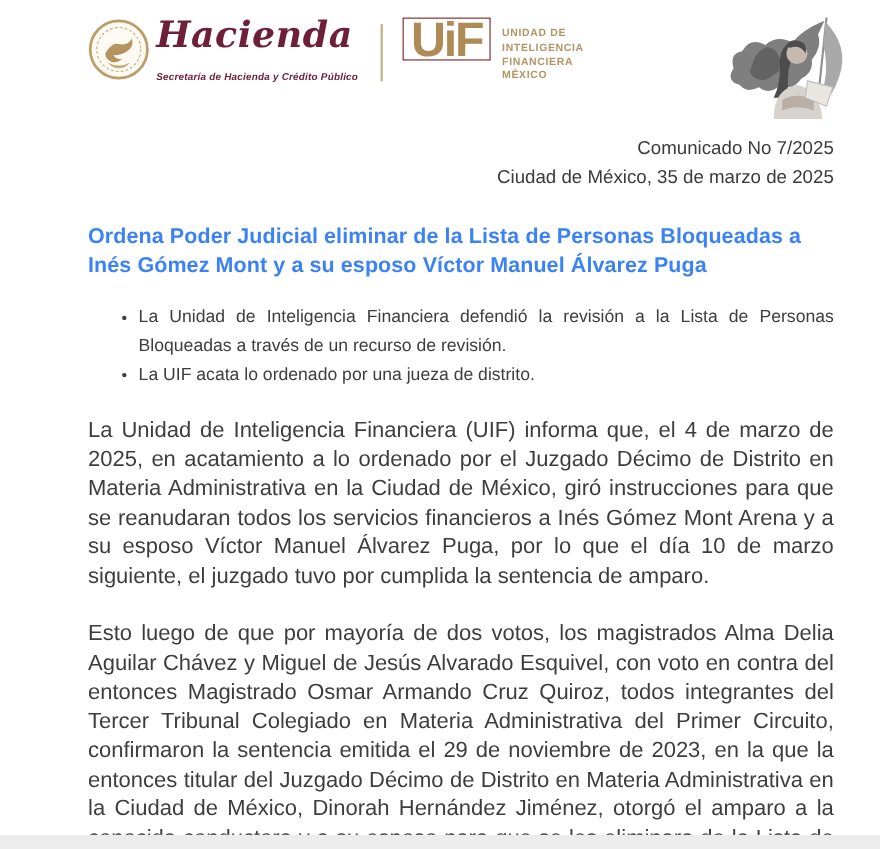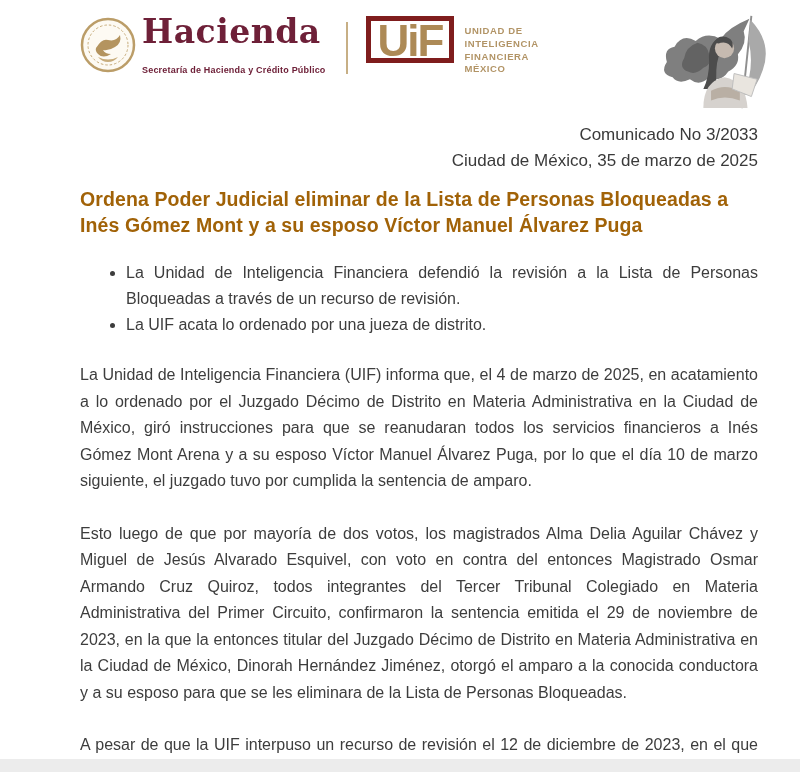--- a/index.html
+++ b/index.html
@@ -13,35 +13,35 @@
     box-sizing:border-box;
   }
   
   .header{
     display:flex;align-items:flex-start;
     padding:14px 6px 0 78px;
     height:96px;box-sizing:border-box;
   }
   .hacienda-lockup{display:flex;align-items:center;}
   .seal{width:60px;height:62px;flex:0 0 auto;margin-right:4px;}
-  .hacienda-text{display:flex;flex-direction:column;line-height:1;}
+  .hacienda-text{display:flex;flex-direction:column;line-height:1;font-style:italic;}
   .hacienda-word{
     font-family:"DejaVu Serif", serif;
     font-weight:bold;font-size:33px;color:#6e2038;letter-spacing:.5px;
   }
   .hacienda-sub{
     font-size:9px;font-weight:bold;color:#6e2038;margin-top:18px;letter-spacing:.2px;
   }
   .logo-divider{
     width:2px;height:52px;background:#b99b66;opacity:.8;
     margin:8px 18px 0 20px;flex:0 0 auto;
   }
   .uif-lockup{display:flex;align-items:flex-start;margin-top:2px;}
   .uif-box{
-    border:5px solid #7f1d1d;
+    border:1px solid #7f1d1d;
     padding:2px 7px 0 7px;margin-right:10px;
     line-height:.8;
   }
   .uif-acronym{
     font-family:"Liberation Sans", sans-serif;
     font-weight:bold;font-size:44px;color:#ad8a56;letter-spacing:-2px;
   }
   .uif-caption{
     margin-top:9px;
     font-size:9.5px;font-weight:bold;color:#b29466;
@@ -50,34 +50,34 @@
   .flag-art{margin-left:auto;margin-right:8px;width:148px;height:96px;}
   
   .meta{
     margin:26px 42px 0 0;
     text-align:right;
     font-size:17px;line-height:26px;color:#3a3a3a;
   }
   
   .content{padding:0 42px 0 80px;}
   .title{
-    margin-top:12px;
-    font-size:19.5px;font-weight:bold;color:#a16207;
+    margin-top:28px;
+    font-size:19.5px;font-weight:bold;color:#3b82f6;
     line-height:26px;letter-spacing:.1px;
   }
   ul.bullets{
     margin:22px 0 0 0;padding:0 0 0 46px;
   }
   ul.bullets li{
     font-size:16px;line-height:26px;text-align:justify;
     margin:0;color:#3d3d3d;
   }
   .para{
     margin:26px 0 0 0;
-    font-size:16px;line-height:26.5px;
+    font-size:20px;line-height:26.5px;
     text-align:justify;color:#3d3d3d;
   }
   .para.first{margin-top:24px;}
   
   .bottom-strip{
     position:absolute;left:0;bottom:0;width:100%;height:13px;
     background:#ececec;
   }
 </style>
 </head>
@@ -127,21 +127,21 @@
       <circle cx="88" cy="36" r="10" fill="#c6bab0"></circle>
       <path d="M78 28 Q84 20 94 26 Q98 30 96 36 Q92 28 84 30 Q80 32 78 28 Z" fill="#4c4c4c"></path>
       <path d="M66 98 Q66 70 88 66 Q110 70 112 98 Z" fill="#d6d2ce"></path>
       <path d="M74 80 Q88 72 104 80 L104 90 Q88 84 74 90 Z" fill="#b9afa4"></path>
 
       <path d="M98 62 L122 68 L116 86 L96 78 Z" fill="#e9e5df" stroke="#bdbdbd" stroke-width="1"></path>
     </svg>
   </div>
 
   <div class="meta">
-    <div>Comunicado No 3/2033</div>
+    <div>Comunicado No 7/2025</div>
     <div>Ciudad de México, 35 de marzo de 2025</div>
   </div>
 
   <div class="content">
 
     <div class="title">Ordena Poder Judicial eliminar de la Lista de Personas Bloqueadas a Inés Gómez Mont y a su esposo Víctor Manuel Álvarez Puga</div>
 
     <ul class="bullets">
       <li>La Unidad de Inteligencia Financiera defendió la revisión a la Lista de Personas Bloqueadas a través de un recurso de revisión.</li>
       <li>La UIF acata lo ordenado por una jueza de distrito.</li>

